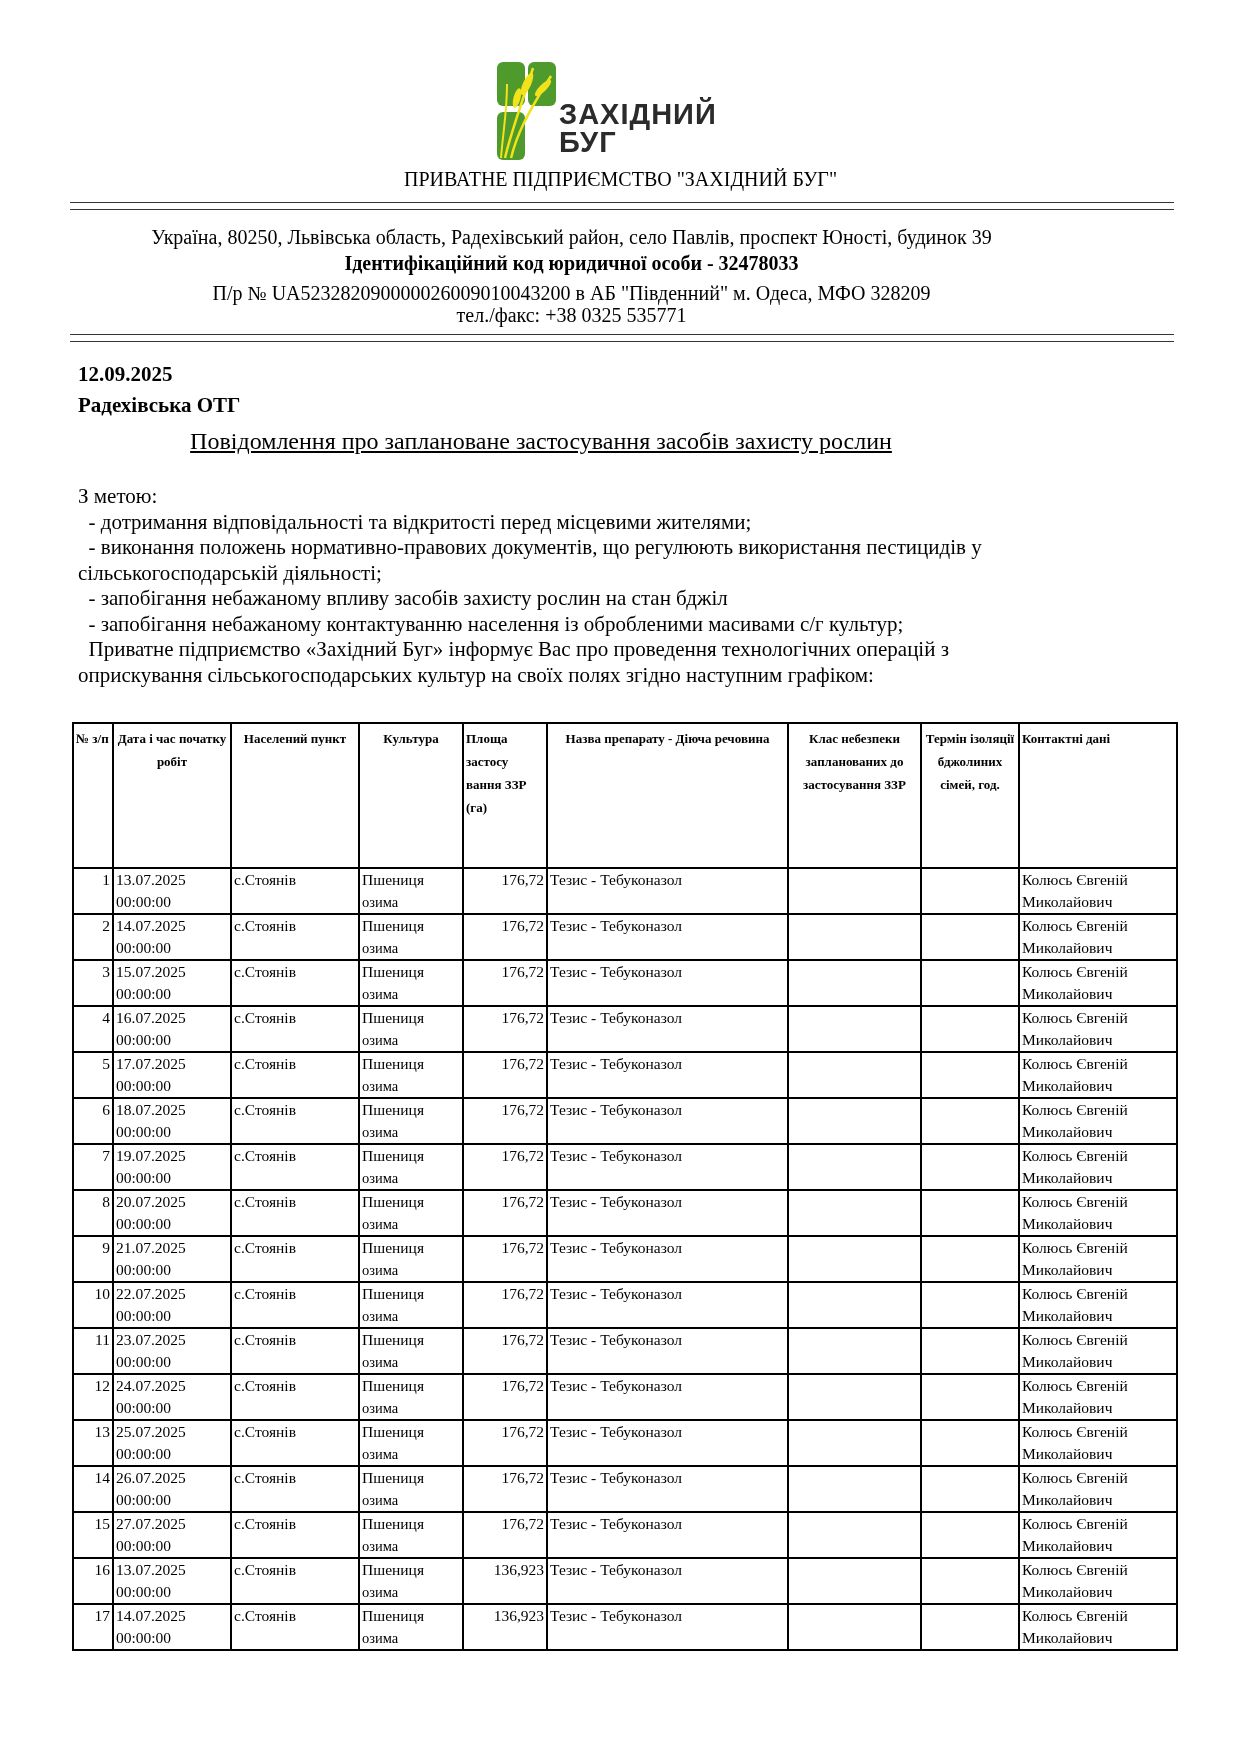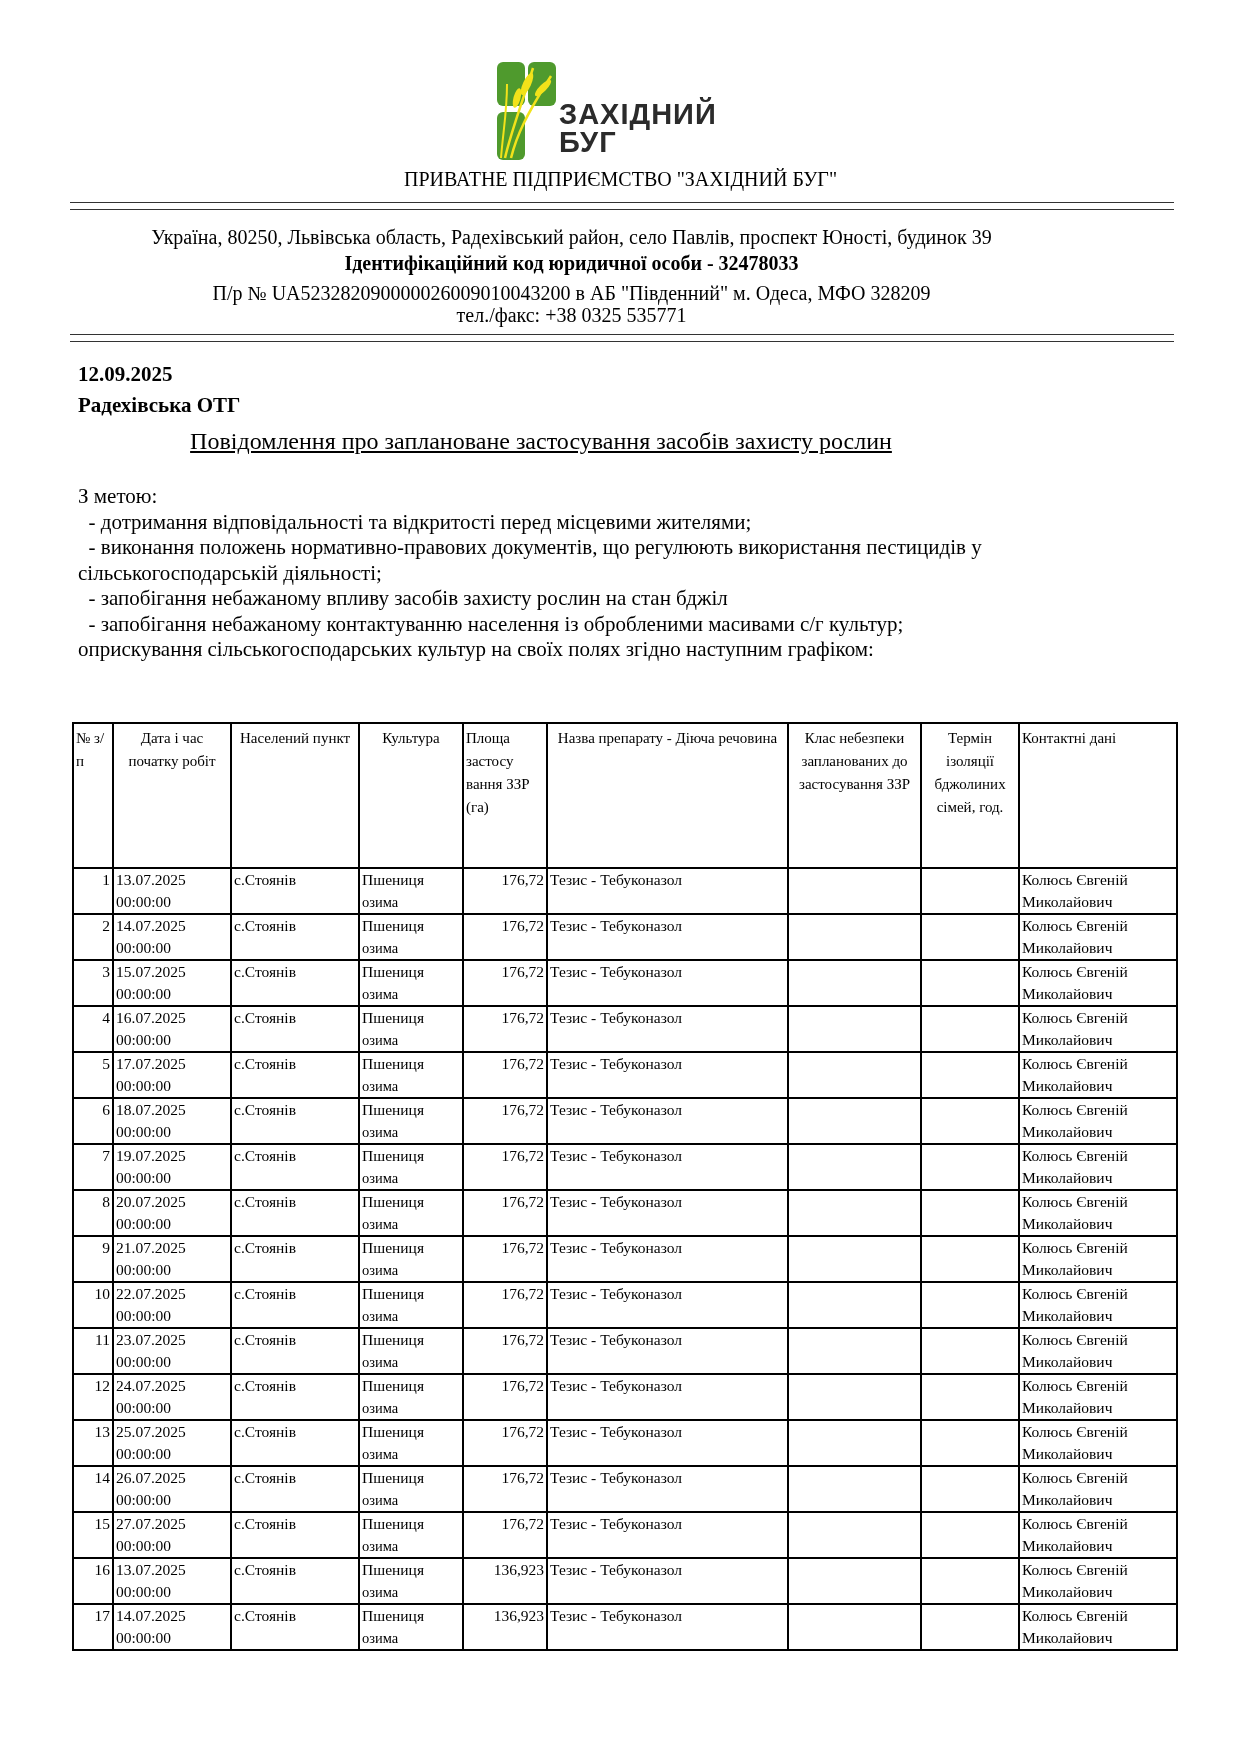--- a/index.html
+++ b/index.html
@@ -15,21 +15,21 @@
   .date { position: absolute; left: 78px; top: 362px; font-size: 21px; font-weight: bold; }
   .otg { position: absolute; left: 78px; top: 393px; font-size: 21px; font-weight: bold; }
   .title { position: absolute; left: 0; top: 428px; width: 1082px; text-align: center; font-size: 24px; text-decoration: underline; }
   .body-text { position: absolute; left: 78px; top: 484px; width: 1100px; font-size: 21px; line-height: 25.5px; }
   .body-text div { white-space: nowrap; }
   table.sched {
     position: absolute; left: 72px; top: 722px; width: 1104px;
     border-collapse: collapse; table-layout: fixed; font-size: 15.5px;
   }
   table.sched th, table.sched td { border: 2px solid #000; vertical-align: top; padding: 0 2px; }
-  table.sched th { font-weight: normal; font-size: 15px; line-height: 23px; text-align: center; padding-top: 3px; height: 140px; }
+  table.sched th { font-weight: bold; font-size: 13px; line-height: 23px; text-align: center; padding-top: 3px; height: 140px; }
   table.sched th.left { text-align: left; }
   table.sched td { line-height: 22px; height: 44px; }
   td.num { text-align: right; }
   td.area { text-align: right; }
 </style>
 </head>
 <body>
 
 <div class="logo">
   <svg width="62" height="98" viewBox="0 0 62 98" style="position:absolute;left:0;top:0;">
@@ -62,20 +62,21 @@
 <div class="otg">Радехівська ОТГ</div>
 <div class="title">Повідомлення про заплановане застосування засобів захисту рослин</div>
 
 <div class="body-text">
   <div>З метою:</div>
   <div style="white-space:pre;">  - дотримання відповідальності та відкритості перед місцевими жителями;</div>
   <div style="white-space:pre;">  - виконання положень нормативно-правових документів, що регулюють використання пестицидів у</div>
   <div>сільськогосподарській діяльності;</div>
   <div style="white-space:pre;">  - запобігання небажаному впливу засобів захисту рослин на стан бджіл</div>
   <div style="white-space:pre;">  - запобігання небажаному контактуванню населення із обробленими масивами с/г культур;</div>
+  <div style="white-space:pre;">  Приватне підприємство «Західний Буг» інформує Вас про проведення технологічних операцій з</div>
   <div>оприскування сільськогосподарських культур на своїх полях згідно наступним графіком:</div>
 </div>
 
 <table class="sched">
   <colgroup>
     <col style="width:40px">
       <col style="width:118px">
       <col style="width:128px">
       <col style="width:104px">
     <col style="width:84px">

